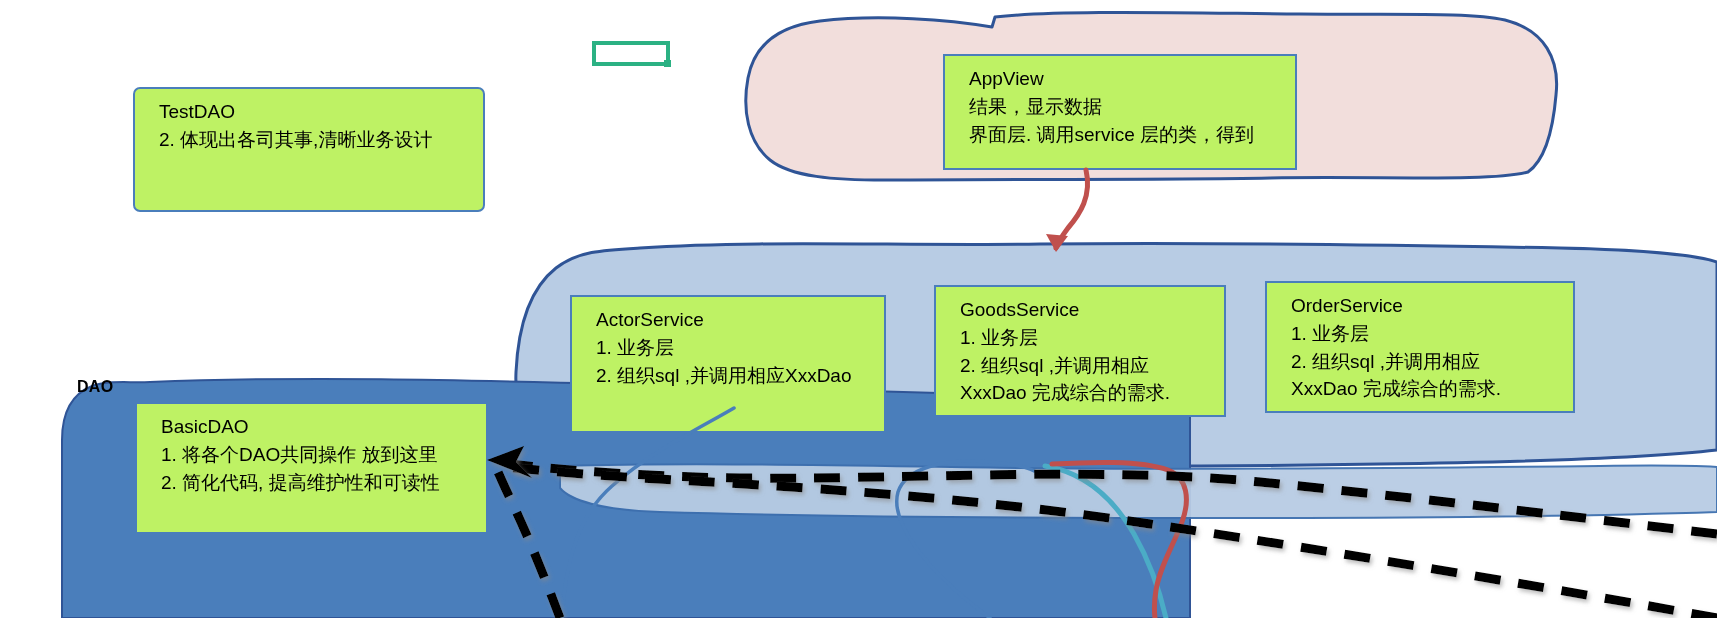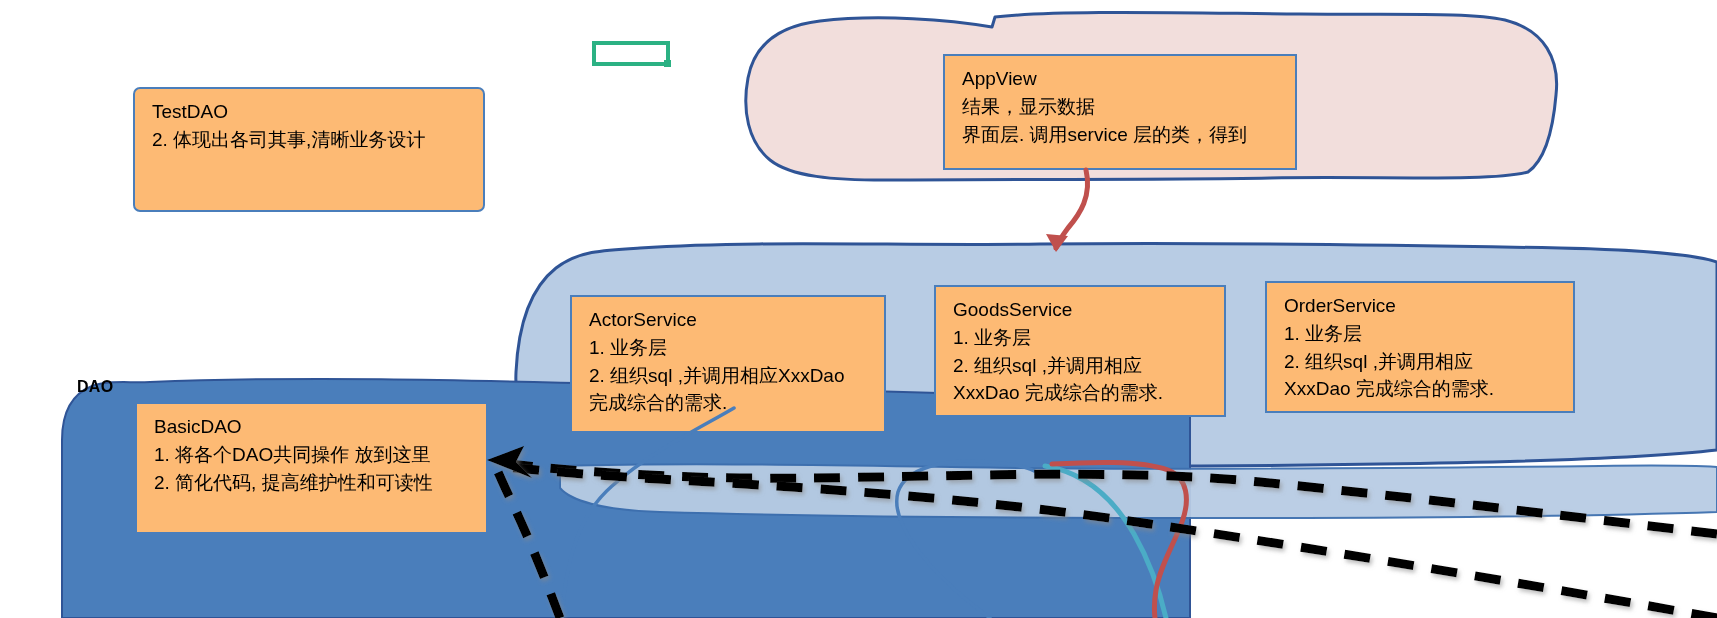--- a/index.html
+++ b/index.html
@@ -22,25 +22,25 @@
     left: 0;
     top: 0;
     width: 1717px;
     height: 618px;
   }
   #svg-blobs { z-index: 1; }
   #svg-connectors { z-index: 3; }
 
   .card {
     position: absolute;
-    background: #fdba74;
+    background: #bef264;
     border: 2px solid #4a7ebb;
     box-sizing: border-box;
     z-index: 2;
-    padding: 10px 12px 8px 17px;
+    padding: 10px 12px 8px 24px;
   }
   .card .title {
     font-size: 19px;
     color: #000000;
     line-height: 1.42;
     white-space: nowrap;
   }
   .card .line {
     font-size: 19px;
     color: #000000;
@@ -168,21 +168,20 @@
   <div class="card" id="card-appview">
     <div class="title">AppView</div>
     <div class="line">结果，显示数据</div>
     <div class="line">界面层. 调用service 层的类，得到</div>
   </div>
 
   <div class="card" id="card-actor">
     <div class="title">ActorService</div>
     <div class="line">1. 业务层</div>
     <div class="line">2. 组织sql ,并调用相应XxxDao</div>
-    <div class="line">完成综合的需求.</div>
   </div>
 
   <div class="card" id="card-goods">
     <div class="title">GoodsService</div>
     <div class="line">1. 业务层</div>
     <div class="line">2. 组织sql ,并调用相应</div>
     <div class="line">XxxDao 完成综合的需求.</div>
   </div>
 
   <div class="card" id="card-order">

